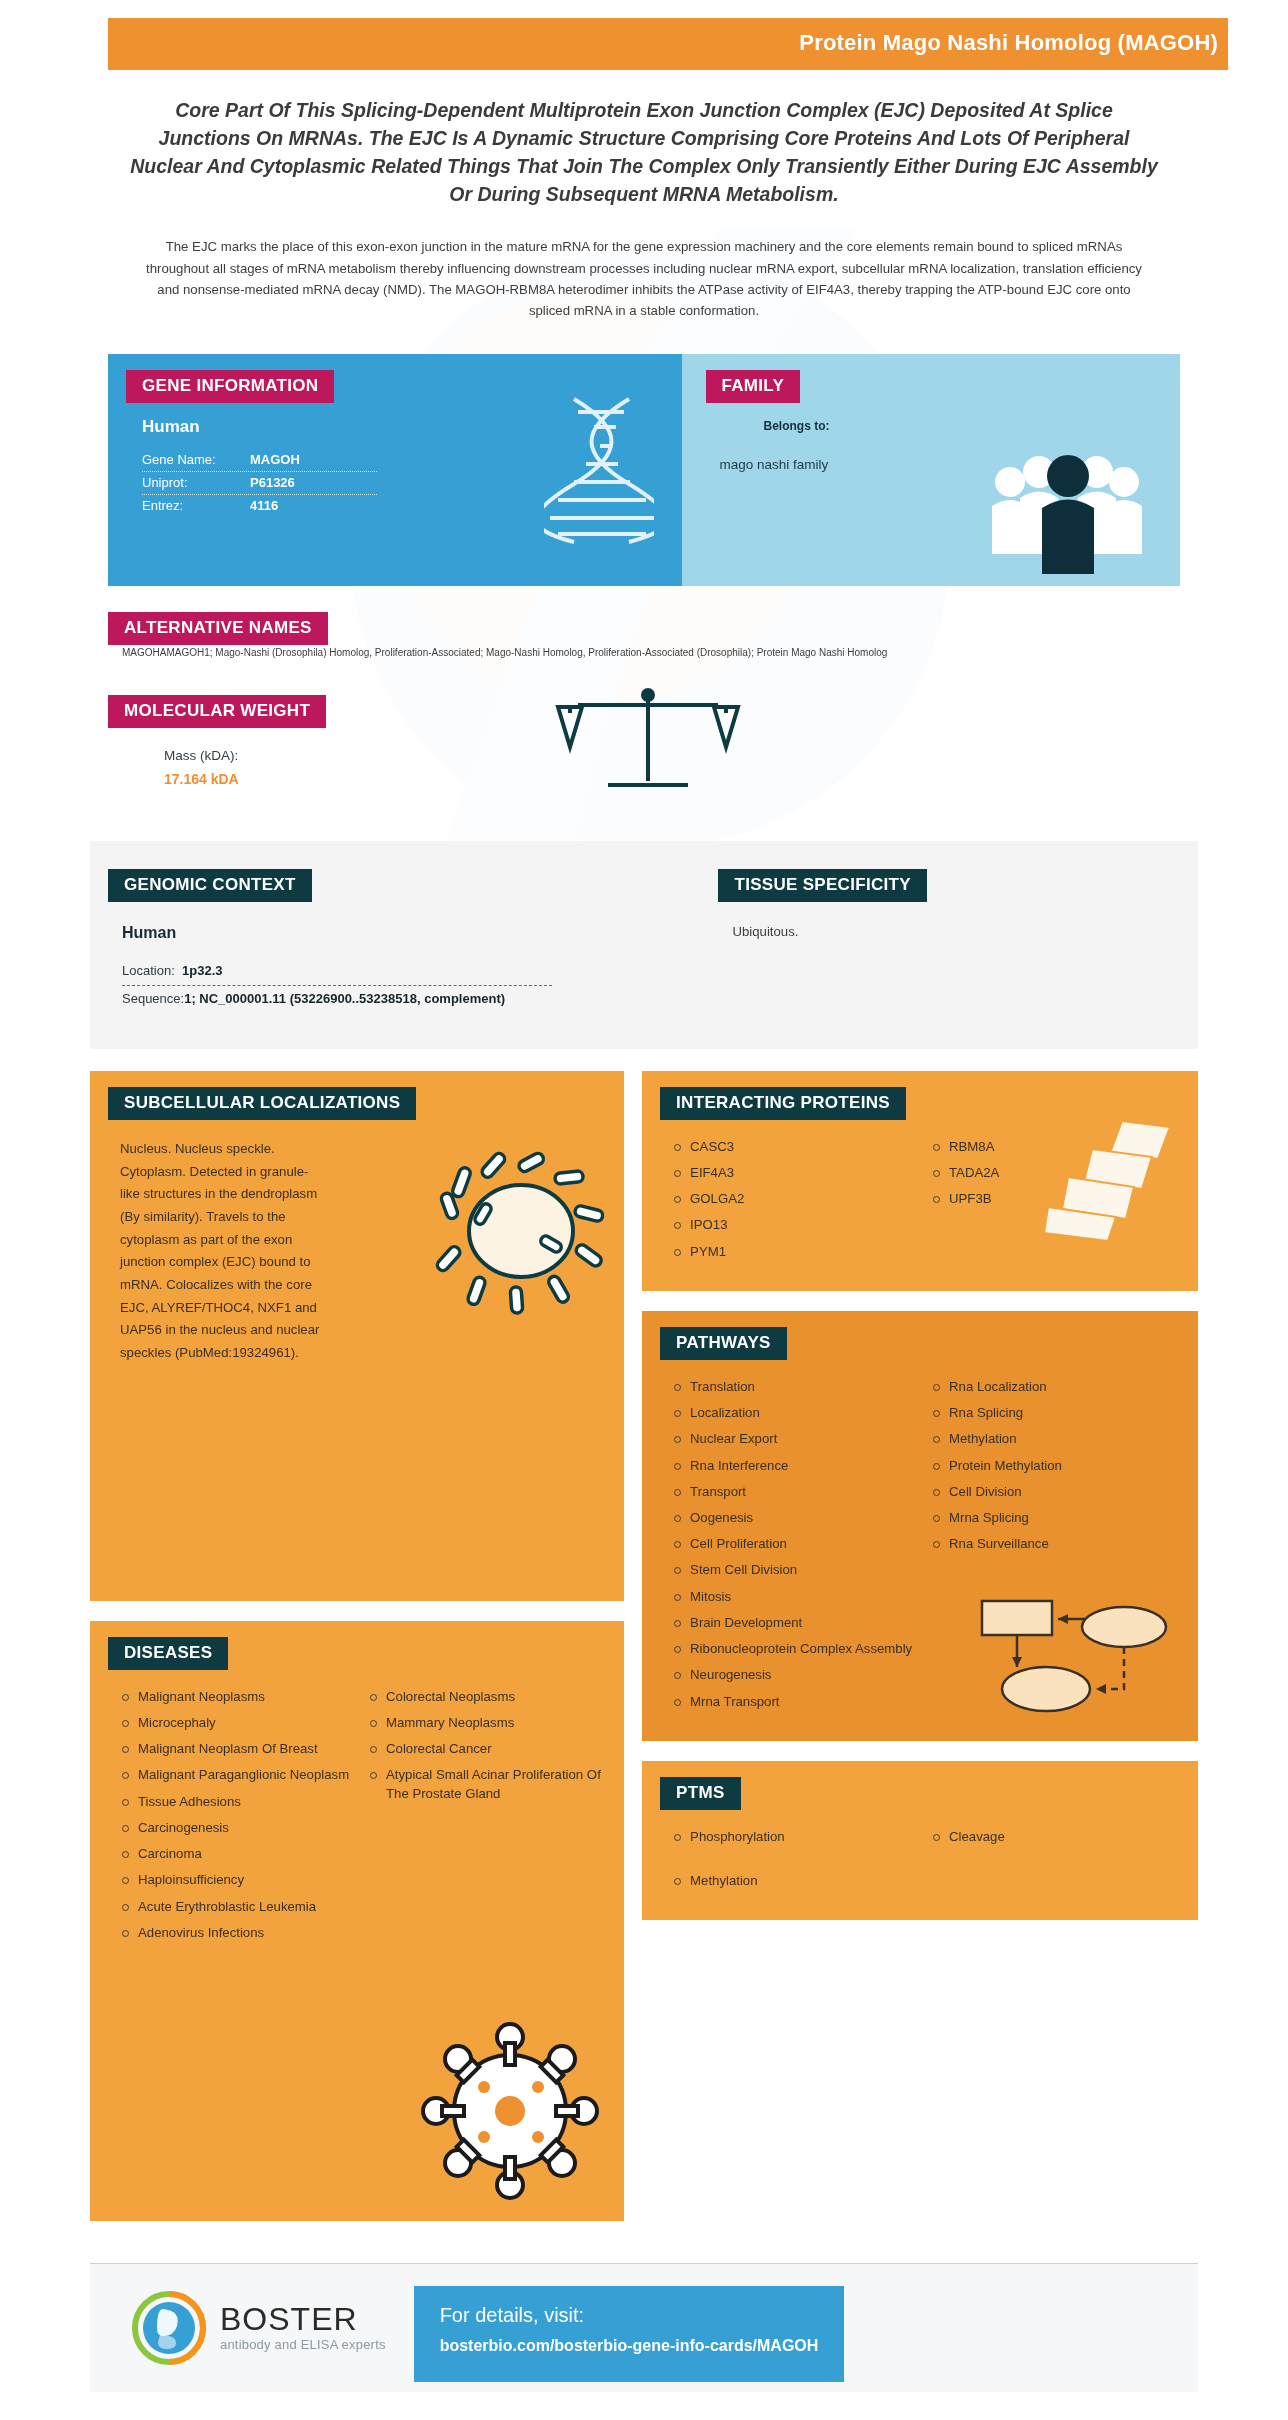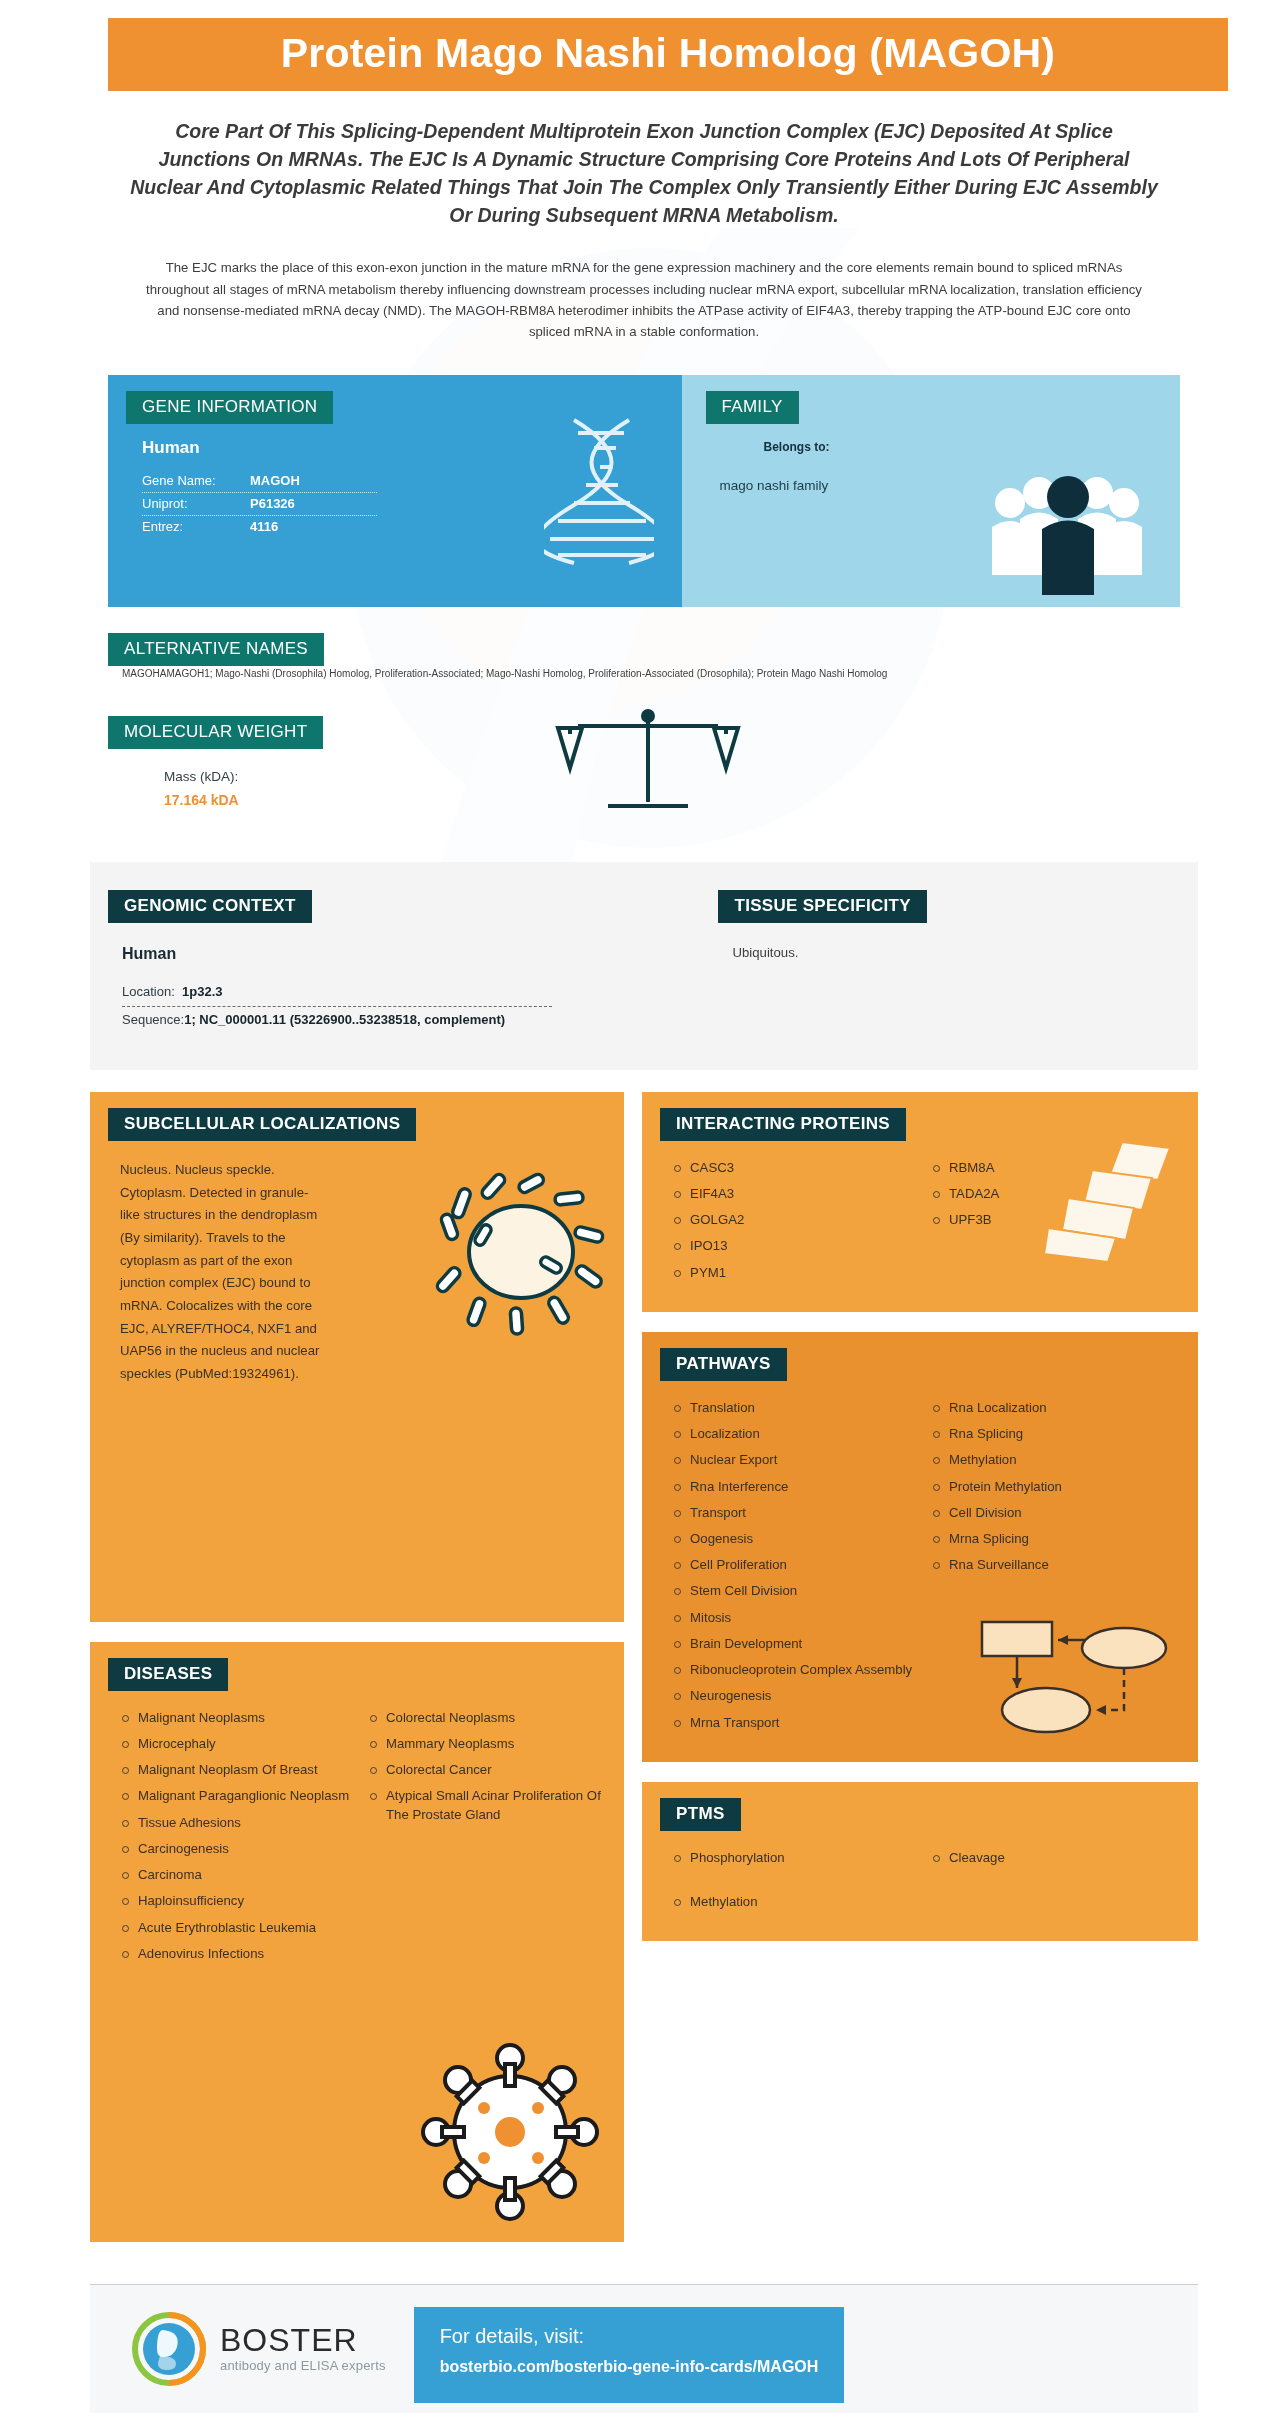--- a/index.html
+++ b/index.html
@@ -20,23 +20,23 @@
     pointer-events:none; opacity:.25; z-index:0;
   }
 
   .content { position:relative; z-index:2; }
 
   
   .title-bar {
     margin:18px 60px 0 108px;
     background:#ef9031;
     color:#fff;
-    text-align:center;
+    text-align:right;
     padding:12px 10px 14px 10px;
-    font-size:41px;
+    font-size:22px;
     font-weight:bold;
     letter-spacing:.2px;
   }
   .subtitle {
     margin:26px 130px 0 130px;
     text-align:center;
     font-size:19.5px;
     font-weight:bold;
     color:#3b3b3b;
     line-height:1.44;
@@ -46,24 +46,24 @@
     margin:28px 140px 0 140px;
     text-align:center;
     font-size:13.2px;
     line-height:1.62;
     color:#3d3d3d;
   }
 
   
   .hd-orange {
     display:inline-block;
-    background:#0f766e;
+    background:#be185d;
     color:#fff;
     font-size:17px;
-    font-weight:normal;
+    font-weight:bold;
     padding:6px 16px 7px 16px;
     letter-spacing:.3px;
   }
   .hd-dark {
     display:inline-block;
     background:#0d3b41;
     color:#fff;
     font-size:17px;
     font-weight:bold;
     padding:6px 16px 7px 16px;

